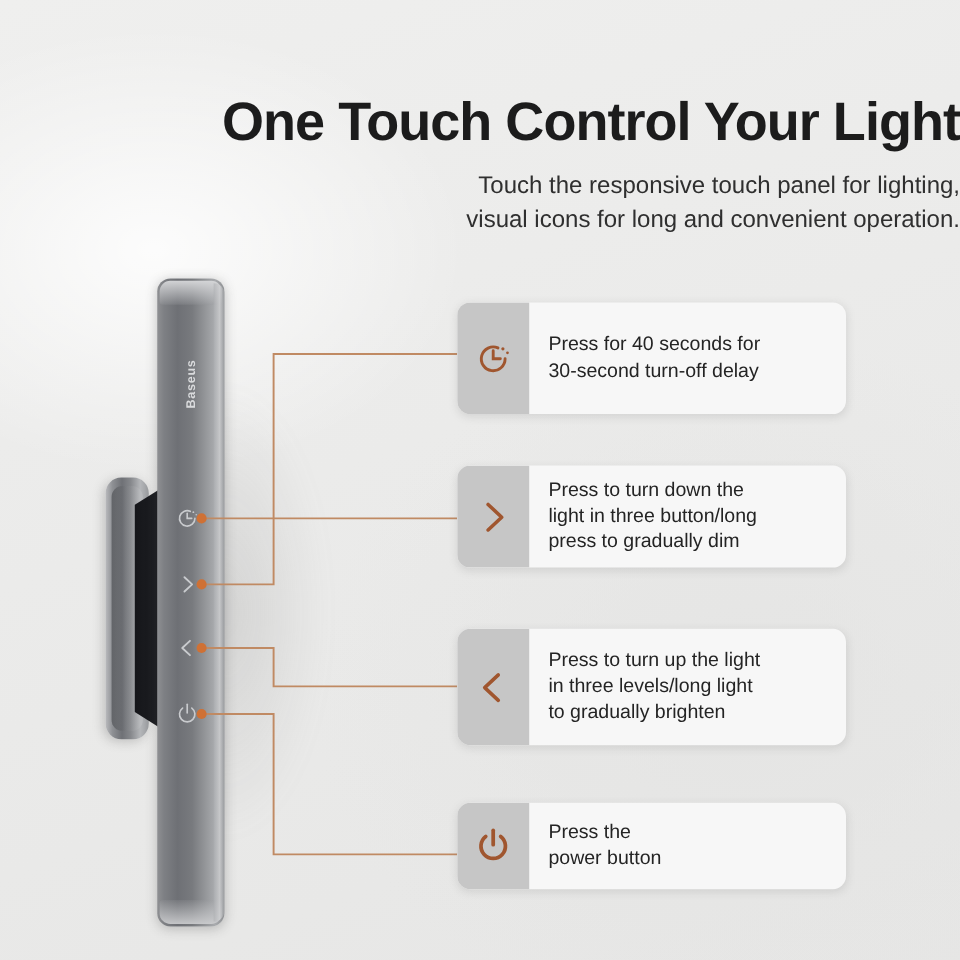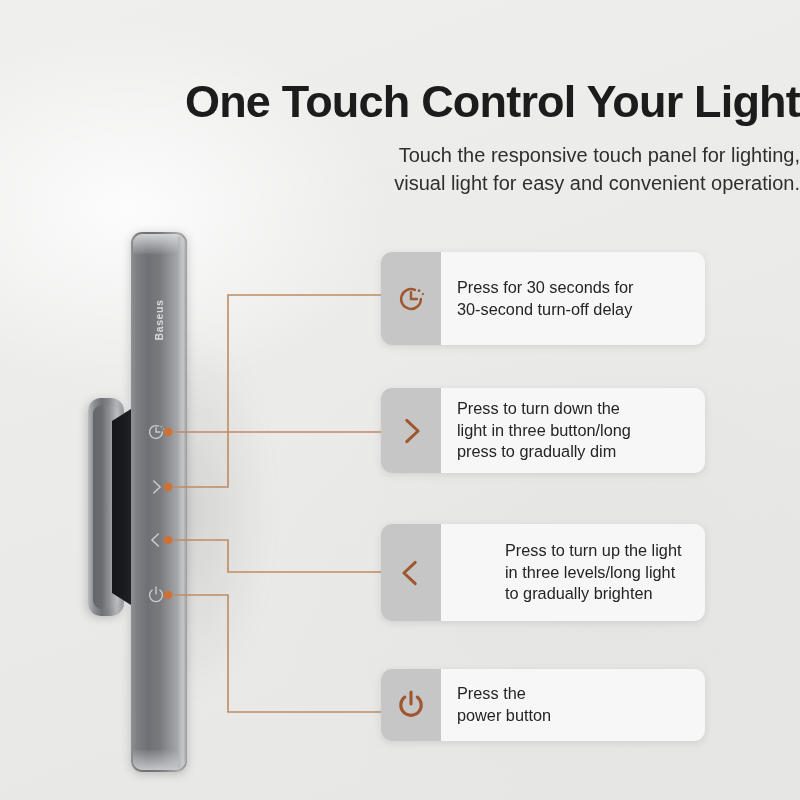--- a/index.html
+++ b/index.html
@@ -185,21 +185,21 @@
 </style>
 </head>
 <body>
 
 <div id="page">
 
   <div class="header">
     <div class="title">One Touch Control Your Light</div>
     <div class="subtitle">
       <span class="subtitle-line">Touch the responsive touch panel for lighting,</span>
-      <span class="subtitle-line">visual light for easy and convenient operation.</span>
+      <span class="subtitle-line">visual icons for long and convenient operation.</span>
     </div>
   </div>
 
   <div class="product">
     <div class="shadow-soft"></div>
 
     <div class="bracket"></div>
     <div class="wedge"></div>
 
     <div class="lamp-body"></div>
@@ -258,42 +258,42 @@
     <div class="card-icon">
       <svg width="34" height="34" viewBox="0 0 24 24" fill="none" stroke="currentColor" stroke-width="1.7" stroke-linecap="round">
         <path d="M19 12a7 7 0 1 1-4.2-6.4"></path>
         <path d="M12 7.2V12h4.2"></path>
         <circle cx="17.7" cy="6.1" r="0.95" fill="currentColor" stroke="none"></circle>
         <circle cx="20.4" cy="8.5" r="0.8" fill="currentColor" stroke="none"></circle>
       </svg>
     </div>
     <div class="card-text">
       <p>
-        <span class="card-line">Press for 30 seconds for</span>
+        <span class="card-line">Press for 40 seconds for</span>
         <span class="card-line">30-second turn-off delay</span>
       </p>
     </div>
   </div>
 
   <div class="card" style="top:388px; height:85px;">
     <div class="card-icon">
       <svg width="34" height="34" viewBox="0 0 24 24" fill="none" stroke="currentColor" stroke-width="2.1" stroke-linecap="round" stroke-linejoin="round">
         <path d="M9 4.5 17 12l-8 7.5"></path>
       </svg>
     </div>
     <div class="card-text">
       <p>
         <span class="card-line">Press to turn down the</span>
         <span class="card-line">light in three button/long</span>
         <span class="card-line">press to gradually dim</span>
       </p>
     </div>
   </div>
 
-  <div class="card" style="top:524px; height:97px;gap:48px;">
+  <div class="card" style="top:524px; height:97px;">
     <div class="card-icon">
       <svg width="34" height="34" viewBox="0 0 24 24" fill="none" stroke="currentColor" stroke-width="2.1" stroke-linecap="round" stroke-linejoin="round">
         <path d="M15 4.5 7 12l8 7.5"></path>
       </svg>
     </div>
     <div class="card-text">
       <p>
         <span class="card-line">Press to turn up the light</span>
         <span class="card-line">in three levels/long light</span>
         <span class="card-line">to gradually brighten</span>

